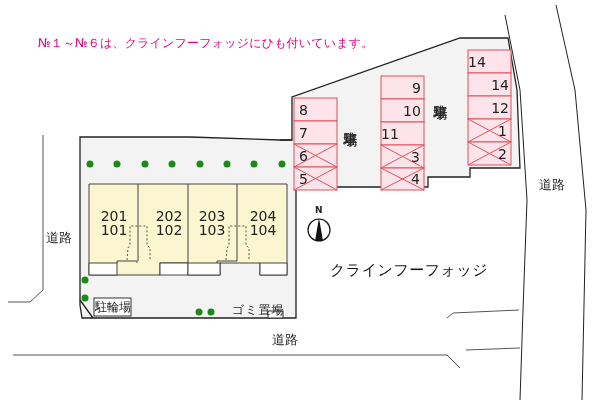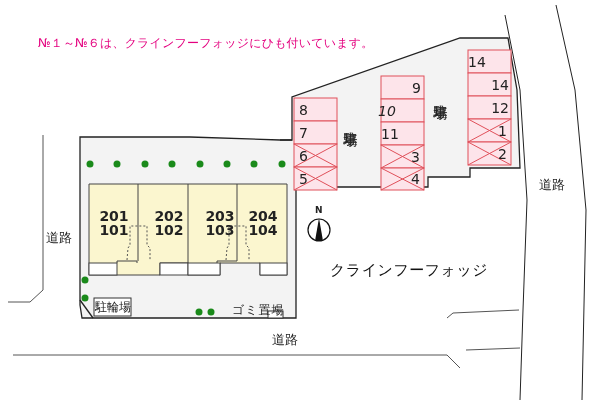--- a/index.html
+++ b/index.html
@@ -3,21 +3,21 @@
 <meta charset="utf-8">
 <style>
   html, body { margin:0; padding:0; background:#ffffff; }
   body { width:600px; height:400px; overflow:hidden; position:relative;
          font-family:"DejaVu Sans", "Liberation Sans", sans-serif; }
   svg { position:absolute; left:0; top:0; }
   .lbl { position:absolute; white-space:nowrap; color:#222; line-height:1; }
   .notice { left:38px; top:37px; font-size:12px; font-weight:normal; color:#e4007f; letter-spacing:0.2px; }
   .road { font-size:13px; }
   .vert { writing-mode:vertical-rl; font-size:14px; letter-spacing:1px; }
-  .unit { font-size:14px; text-align:center; width:40px; line-height:14px;font-weight:bold; }
+  .unit { font-size:14px; text-align:center; width:40px; line-height:14px; }
   .slot-num { font-size:14px; color:#222; }
   .facility { font-size:12px; }
   .bigname { font-size:15px; color:#111; letter-spacing:0.5px; }
   .compass-n { font-size:9px; font-weight:bold; }
 </style>
 </head>
 <body>
 
 <svg width="600" height="400" viewBox="0 0 600 400">
 
@@ -113,40 +113,40 @@
 
 <div class="lbl vert" style="left:344px;top:120px;">駐車場</div>
 <div class="lbl vert" style="left:434px;top:93px;">駐車場</div>
 
 <div class="lbl slot-num" style="left:299px;top:103px;">8</div>
 <div class="lbl slot-num" style="left:299px;top:126px;">7</div>
 <div class="lbl slot-num" style="left:299px;top:149px;">6</div>
 <div class="lbl slot-num" style="left:299px;top:172px;">5</div>
 
 <div class="lbl slot-num" style="left:381px;top:81px;width:40px;text-align:right;">9</div>
-<div class="lbl slot-num" style="left:378px;top:104px;width:40px;text-align:left;font-style:italic;">10</div>
+<div class="lbl slot-num" style="left:392px;top:104px;width:40px;text-align:center;">10</div>
 <div class="lbl slot-num" style="left:381px;top:127px;width:40px;text-align:left;">11</div>
 <div class="lbl slot-num" style="left:381px;top:150px;width:39px;text-align:right;">3</div>
 <div class="lbl slot-num" style="left:381px;top:172px;width:39px;text-align:right;">4</div>
 
 <div class="lbl slot-num" style="left:468px;top:55px;width:41px;text-align:left;">14</div>
 <div class="lbl slot-num" style="left:468px;top:78px;width:41px;text-align:right;">14</div>
 <div class="lbl slot-num" style="left:468px;top:101px;width:41px;text-align:right;">12</div>
 <div class="lbl slot-num" style="left:468px;top:124px;width:39px;text-align:right;">1</div>
 <div class="lbl slot-num" style="left:468px;top:147px;width:39px;text-align:right;">2</div>
 
 <div class="lbl unit" style="left:94px;top:209px;">
   <div>201</div>
   <div>101</div>
 </div>
 <div class="lbl unit" style="left:149px;top:209px;">
   <div>202</div>
   <div>102</div>
 </div>
-<div class="lbl unit" style="left:200px;top:209px;">
+<div class="lbl unit" style="left:192px;top:209px;">
   <div>203</div>
   <div>103</div>
 </div>
 <div class="lbl unit" style="left:243px;top:209px;">
   <div>204</div>
   <div>104</div>
 </div>
 
 <div class="lbl facility" style="left:95px;top:301px;">駐輪場</div>
 <div class="lbl facility" style="left:232px;top:292px;letter-spacing:1px;margin-top:12px;">ゴミ置場</div>

